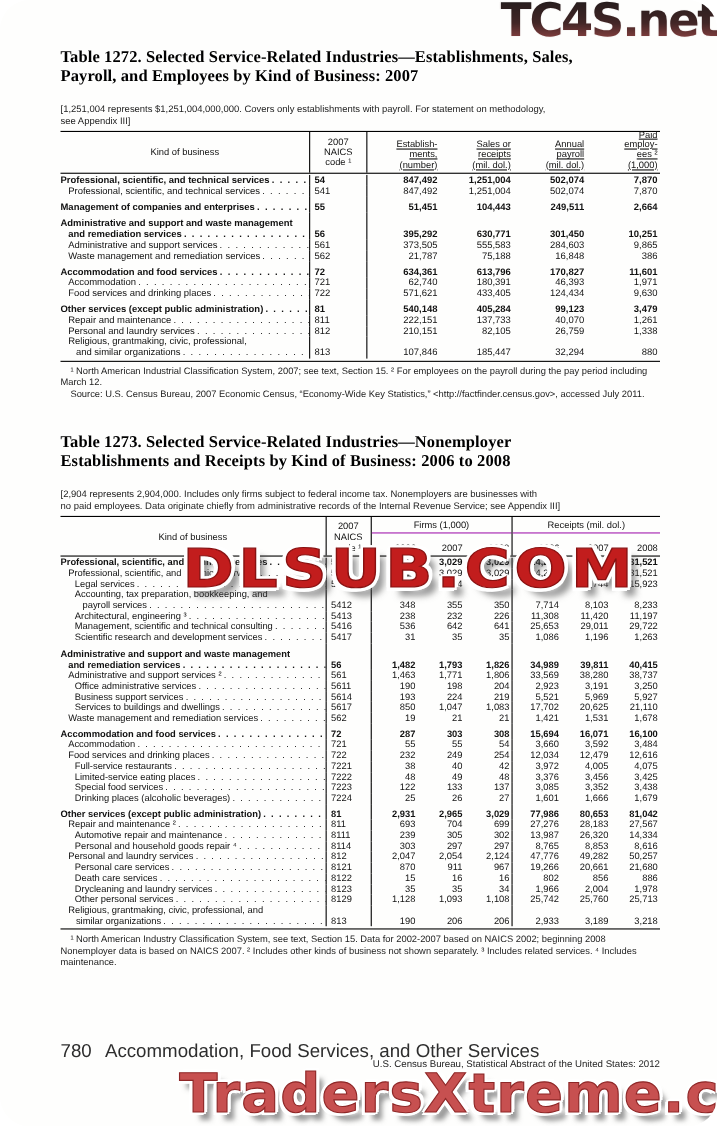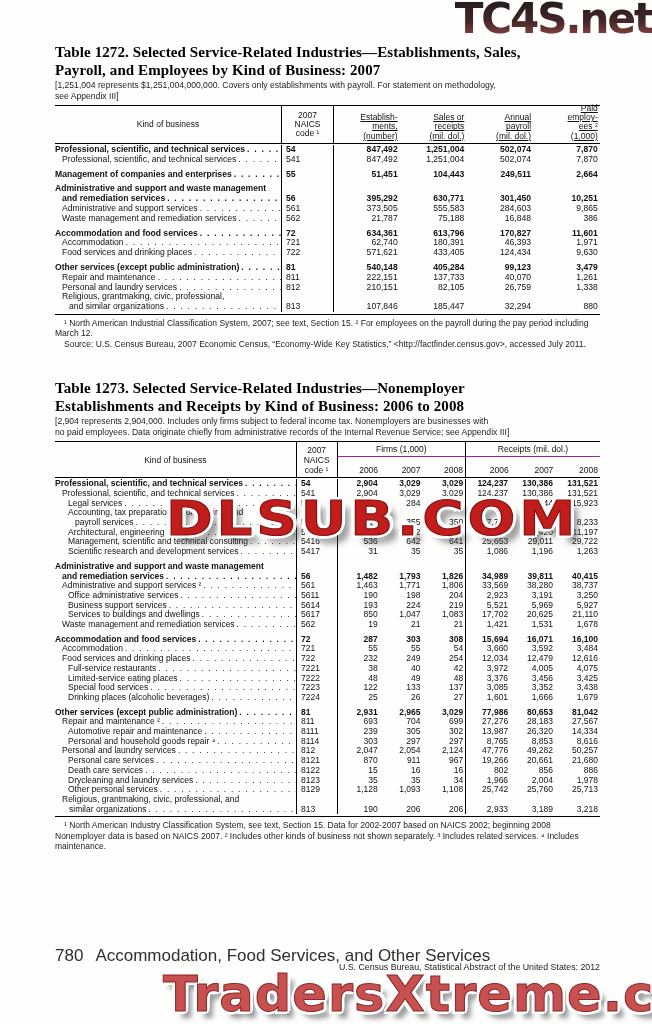--- a/index.html
+++ b/index.html
@@ -1,23 +1,23 @@
 <!DOCTYPE html>
 <html><head>
 <meta charset="utf-8">
 <style>
   * { margin:0; padding:0; box-sizing:border-box; }
   html,body { background:#ffffff; }
   .page { position:relative; width:652px; height:1024px; background:#fefefd; overflow:hidden;
-          font-family:"Liberation Sans", sans-serif; color:#111; }
+          font-family:"Liberation Sans", sans-serif; color:#111;border-radius:27px; }
   .content { position:absolute; left:55px; top:44px; width:545px; z-index:1; }
 
   .title { font-family:"Liberation Serif", serif; font-weight:700; font-size:15px; line-height:17.5px;
            white-space:pre-line; color:#000; letter-spacing:0.1px; }
-  .note  { font-size:8.6px; line-height:10.5px; white-space:pre-line; margin-top:1px; color:#1c1c1c; }
+  .note  { font-size:8.6px; line-height:10.5px; white-space:pre-line; margin-top:15px; color:#1c1c1c; }
 
   .grid  { margin-top:4px; border-top:1.5px solid #000; border-bottom:1px solid #000; }
   .thead { display:flex; align-items:stretch; border-bottom:1px solid #000; }
   .row   { display:flex; align-items:stretch; }
   .c     { display:flex; flex-direction:column; justify-content:flex-end; }
   .code  { border-left:1px solid #000; padding-left:4px; }
   .bl    { border-left:1px solid #000; }
   .num   { text-align:right; padding-right:2px; }
   .pre   { white-space:pre-line; }
   .hc.center { justify-content:center; text-align:center; }

